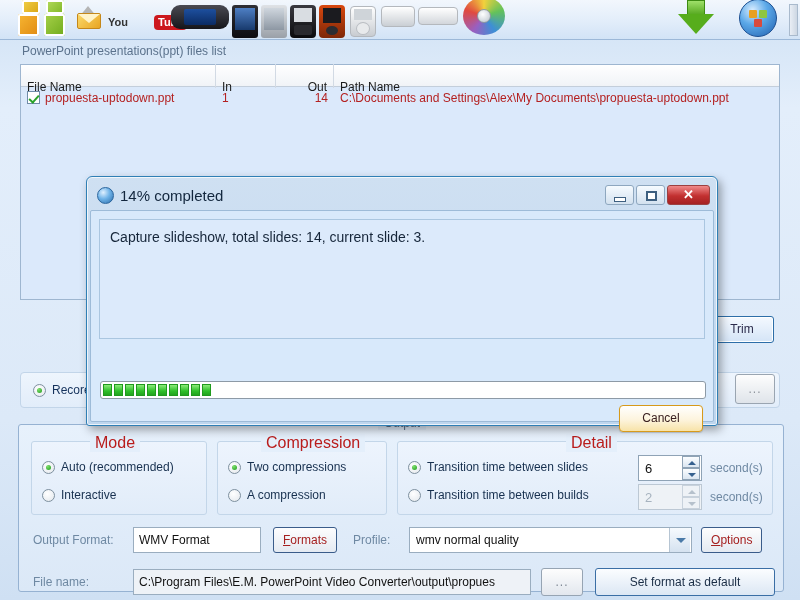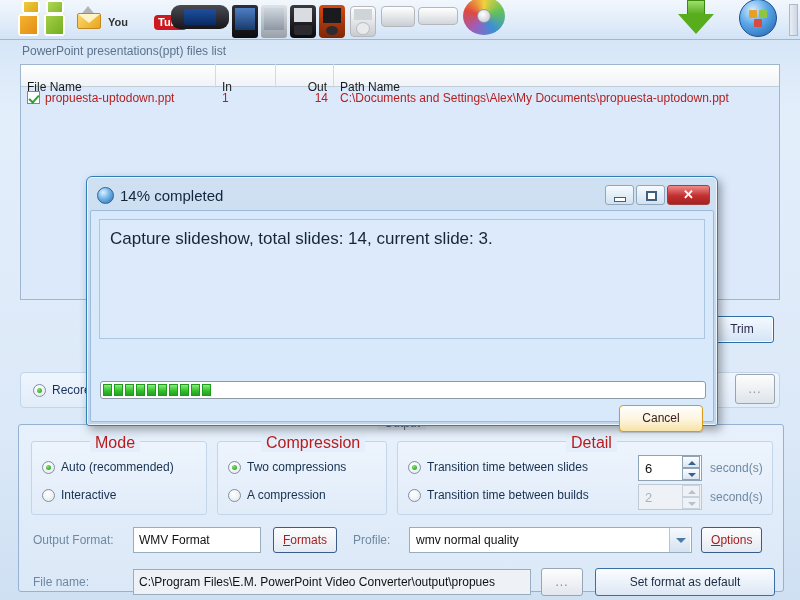--- a/index.html
+++ b/index.html
@@ -299,21 +299,21 @@
   .wbtn .x { position: absolute; left: 0; top: 0; width: 100%; height: 100%; color: #fff; font-weight: bold;
     font-size: 13px; line-height: 18px; text-align: center; }
   #dlg-body {
     height: 212px; background: #d8e9fb; border: 1px solid #9dbbd8; border-radius: 2px;
     position: relative;
   }
   #dlg-msgbox {
     position: absolute; left: 8px; top: 8px; right: 8px; height: 120px;
     background: #dceafb; border: 1px solid #aac6e0;
   }
-  #dlg-msg { padding: 9px 10px; color: #16263a; font-size: 17px; }
+  #dlg-msg { padding: 9px 10px; color: #16263a; font-size: 14px; }
   #progress {
     position: absolute; left: 9px; top: 170px; width: 606px; height: 18px;
     background: #fff; border: 1px solid #8d9aa6; border-radius: 3px;
     padding: 2px; display: flex; gap: 2px; align-items: center;
   }
   #progress .blk { width: 9px; height: 12px; flex: none;
     background: linear-gradient(to bottom,#8cec7a,#2fbf2a 60%,#23a31f);
     border: 1px solid #1f9a1d; }
   #cancel-btn {
     position: absolute; right: 10px; top: 194px; width: 84px; height: 27px;

